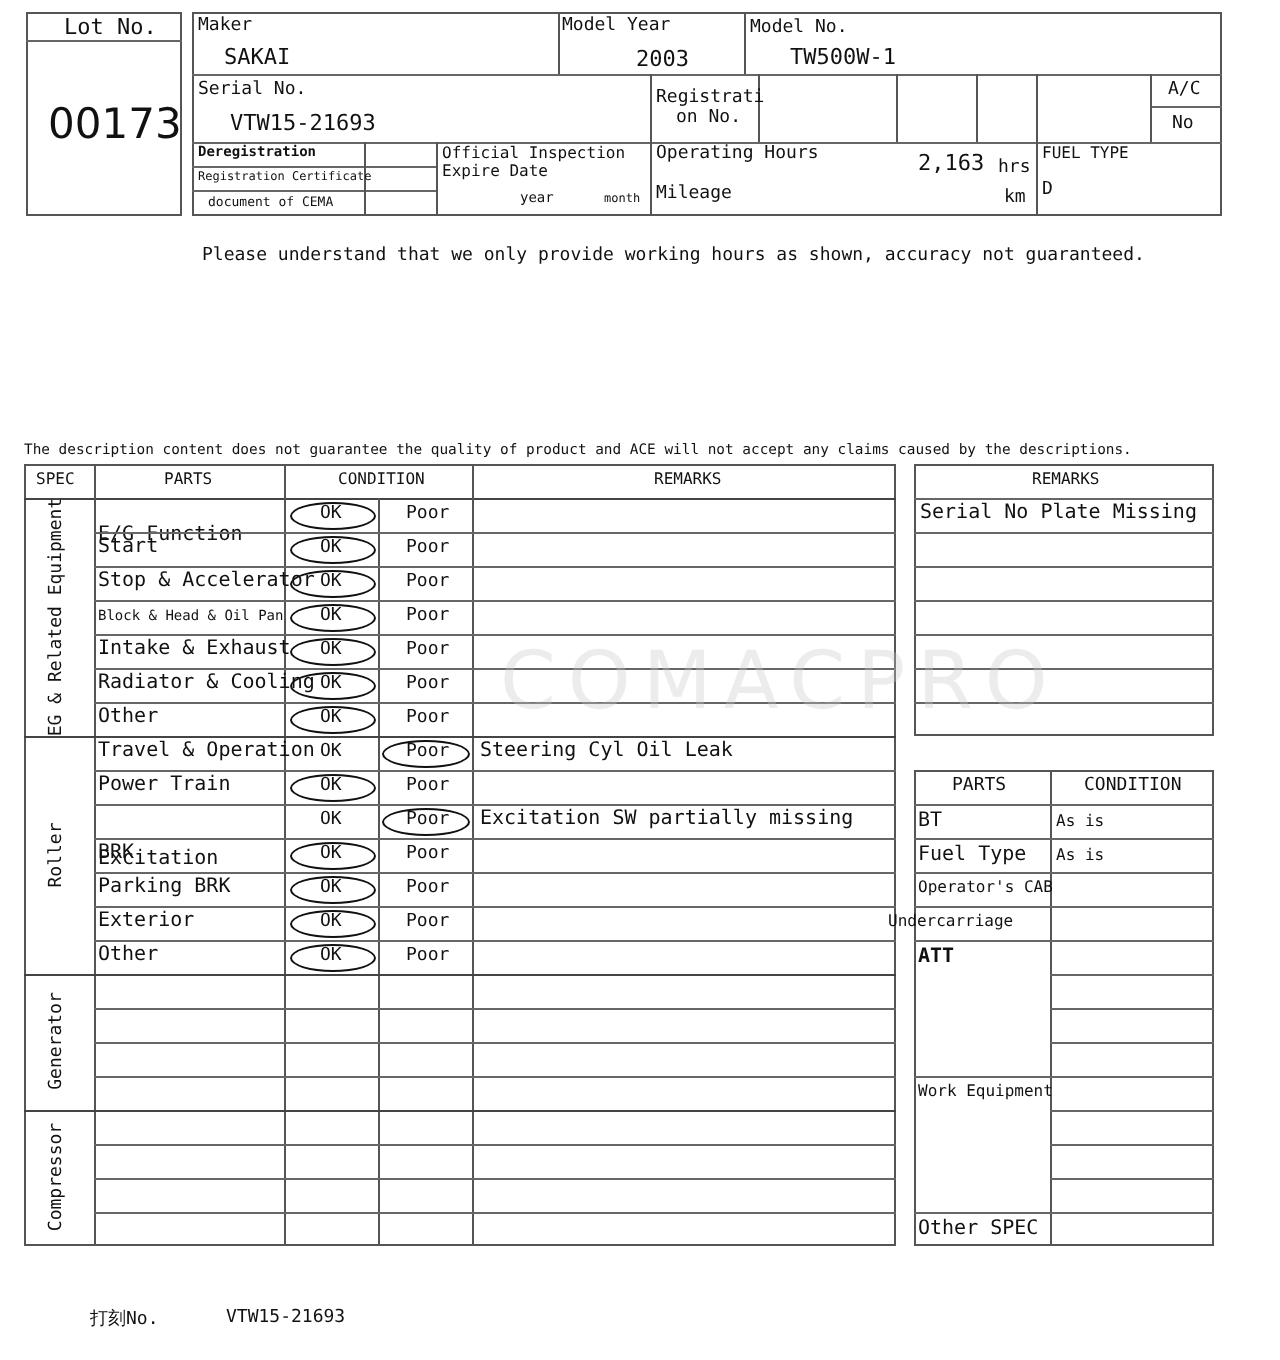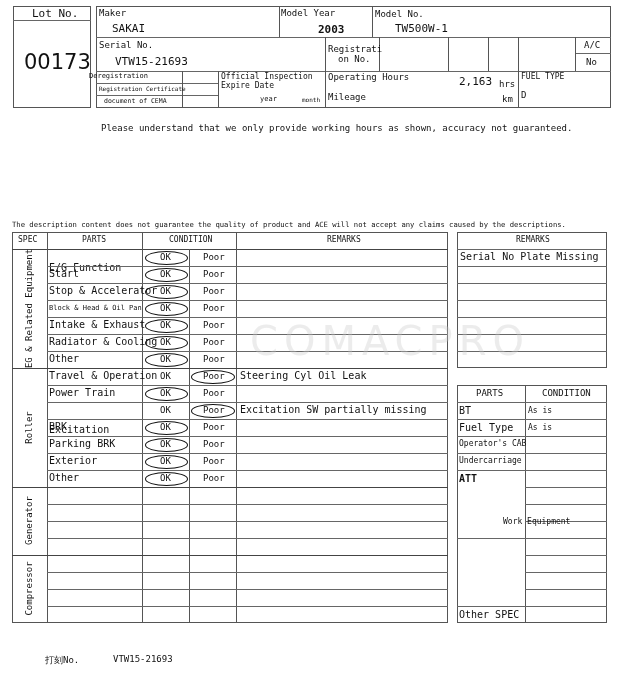--- a/index.html
+++ b/index.html
@@ -43,32 +43,32 @@
 <div class="vl" style="left:488px;top:37px;height:34px;"></div>
 <div class="vl" style="left:518px;top:37px;height:70px;"></div>
 <div class="vl" style="left:575px;top:37px;height:34px;"></div>
 
 <div class="vl" style="left:182px;top:71px;height:36px;"></div>
 <div class="vl" style="left:218px;top:71px;height:36px;"></div>
 
 <div class="t sm" style="left:99px;top:9px;">Maker</div>
 <div class="t md" style="left:112px;top:23px;">SAKAI</div>
 <div class="t sm" style="left:281px;top:9px;">Model Year</div>
-<div class="t md" style="left:318px;top:24px;font-weight:bold;">2003</div>
+<div class="t md" style="left:318px;top:24px;">2003</div>
 <div class="t sm" style="left:375px;top:10px;">Model No.</div>
 <div class="t md" style="left:395px;top:23px;">TW500W-1</div>
 
 <div class="t sm" style="left:99px;top:41px;">Serial No.</div>
 <div class="t md" style="left:115px;top:56px;">VTW15-21693</div>
 <div class="t sm" style="left:328px;top:45px;">Registrati</div>
 <div class="t sm" style="left:338px;top:55px;">on No.</div>
 <div class="t sm" style="left:584px;top:41px;">A/C</div>
 <div class="t sm" style="left:586px;top:58px;">No</div>
 
-<div class="t" style="left:89px;top:73px;font-size:7px;">Deregistration</div>
+<div class="t" style="left:99px;top:73px;font-size:7px;font-weight:bold;">Deregistration</div>
 <div class="t xs" style="left:99px;top:86px;">Registration Certificate</div>
 <div class="t" style="left:104px;top:98px;font-size:6.5px;">document of CEMA</div>
 <div class="t" style="left:221px;top:73px;font-size:8px;">Official Inspection</div>
 <div class="t" style="left:221px;top:82px;font-size:8px;">Expire Date</div>
 <div class="t" style="left:260px;top:96px;font-size:7px;">year</div>
 <div class="t xs" style="left:302px;top:97px;">month</div>
 
 <div class="t sm" style="left:328px;top:73px;">Operating Hours</div>
 <div class="t md" style="left:459px;top:76px;">2,163</div>
 <div class="t sm" style="left:499px;top:80px;">hrs</div>
@@ -197,31 +197,31 @@
     <div class="t" style="left:542px;top:389px;font-size:9px;">CONDITION</div>
     <div class="hl" style="left:457px;top:402px;width:150px;"></div>
     <div class="t" style="left:459px;top:406px;font-size:10px;">BT</div>
     <div class="t" style="left:528px;top:407px;font-size:8px;">As is</div>
     <div class="hl" style="left:457px;top:419px;width:150px;"></div>
     <div class="t" style="left:459px;top:423px;font-size:10px;">Fuel Type</div>
     <div class="t" style="left:528px;top:424px;font-size:8px;">As is</div>
     <div class="hl" style="left:457px;top:436px;width:150px;"></div>
     <div class="t" style="left:459px;top:440px;font-size:8px;">Operator's CAB</div>
     <div class="hl" style="left:457px;top:453px;width:150px;"></div>
-    <div class="t" style="left:459px;top:457px;font-size:8px;">Undercarriage</div>
+    <div class="t" style="left:444px;top:457px;font-size:8px;">Undercarriage</div>
     <div class="hl" style="left:457px;top:470px;width:150px;"></div>
     <div class="hl" style="left:525px;top:487px;width:82px;"></div>
     <div class="hl" style="left:525px;top:504px;width:82px;"></div>
     <div class="hl" style="left:525px;top:521px;width:82px;"></div>
     <div class="t" style="left:459px;top:474px;font-size:10px;font-weight:bold;">ATT</div>
     <div class="hl" style="left:457px;top:538px;width:150px;"></div>
     <div class="hl" style="left:525px;top:555px;width:82px;"></div>
     <div class="hl" style="left:525px;top:572px;width:82px;"></div>
     <div class="hl" style="left:525px;top:589px;width:82px;"></div>
-    <div class="t" style="left:459px;top:518px;font-size:8px;padding-left:44px;">Work Equipment</div>
+    <div class="t" style="left:459px;top:542px;font-size:8px;">Work Equipment</div>
     <div class="hl" style="left:457px;top:606px;width:150px;"></div>
     <div class="t" style="left:459px;top:610px;font-size:10px;">Other SPEC</div>
   </div>
 
 <div class="watermark" style="left:250px;top:318px;">COMACPRO</div>
 
 <div class="t sm" style="left:45px;top:656px;">打刻No.</div>
 <div class="t sm" style="left:113px;top:655px;">VTW15-21693</div>
 
 </body></html>

